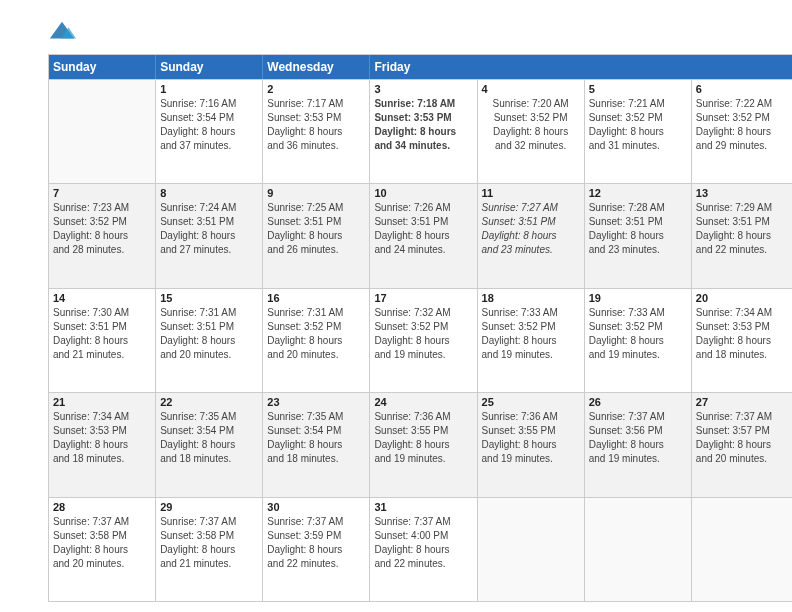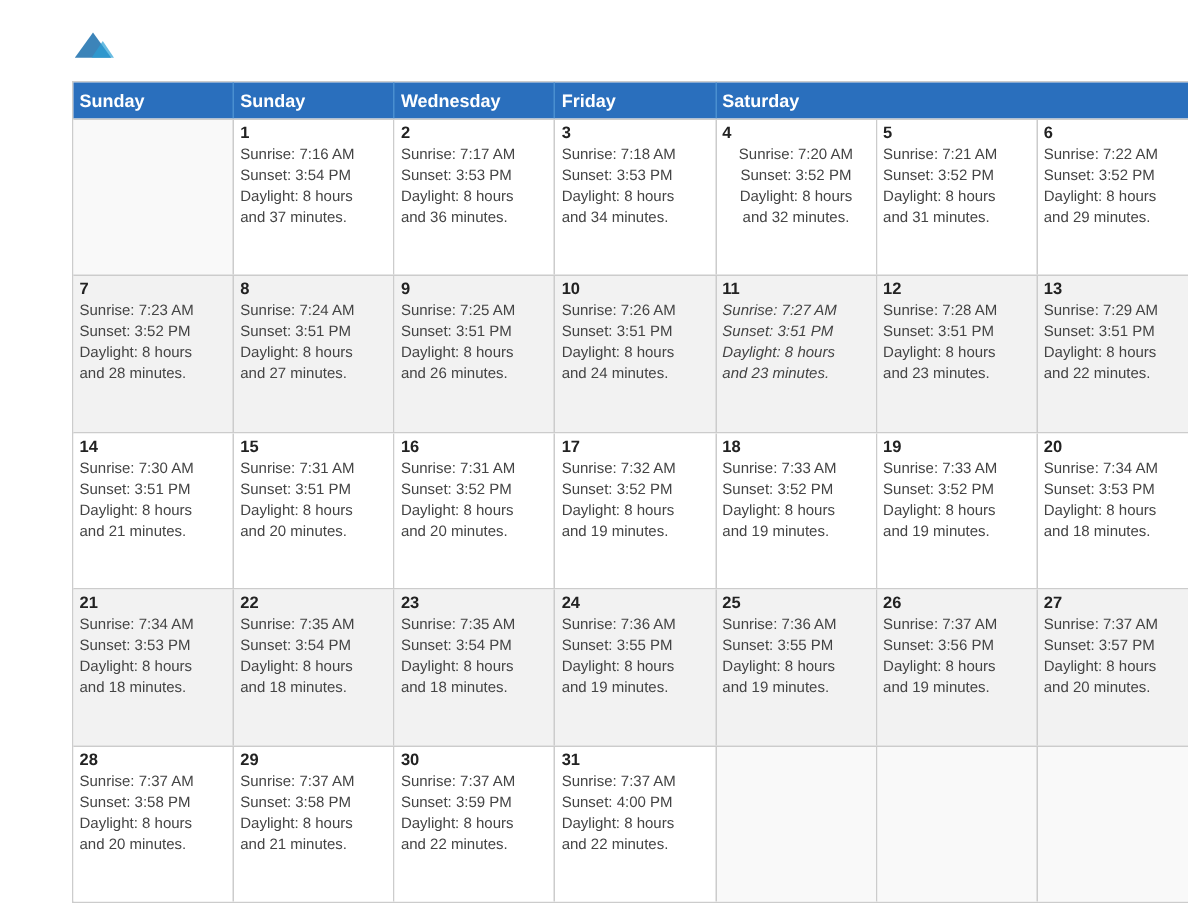--- a/index.html
+++ b/index.html
@@ -139,42 +139,41 @@
       <div class="cal-subtitle"></div>
     </div>
   </div>
 
   <div class="calendar">
     <div class="cal-header-row">
     <div class="cal-header-cell">Sunday</div>
         <div class="cal-header-cell">Sunday</div>
         <div class="cal-header-cell">Wednesday</div>
         <div class="cal-header-cell">Friday</div>
-        <div class="cal-header-cell">Saturday</div>
       </div>
     <div class="cal-body">
     <div class="cal-week">
           <div class="cal-cell empty"></div>
           <div class="cal-cell">
             <span class="day-num">1</span>
             <div class="day-info" style="white-space: pre-line;">Sunrise: 7:16 AM
 Sunset: 3:54 PM
 Daylight: 8 hours
 and 37 minutes.</div>
           </div>
           <div class="cal-cell">
             <span class="day-num">2</span>
             <div class="day-info" style="white-space: pre-line;">Sunrise: 7:17 AM
 Sunset: 3:53 PM
 Daylight: 8 hours
 and 36 minutes.</div>
           </div>
           <div class="cal-cell">
             <span class="day-num">3</span>
-            <div class="day-info" style="white-space: pre-line;">Sunrise: 7:18 AM
+            <div class="day-info" style="white-space: pre-line; font-weight: bold;">Sunrise: 7:18 AM
 Sunset: 3:53 PM
 Daylight: 8 hours
 and 34 minutes.</div>
           </div>
           <div class="cal-cell">
             <span class="day-num">4</span>
             <div class="day-info" style="white-space: pre-line; text-align: center;">Sunrise: 7:20 AM
 Sunset: 3:52 PM
 Daylight: 8 hours
 and 32 minutes.</div>

